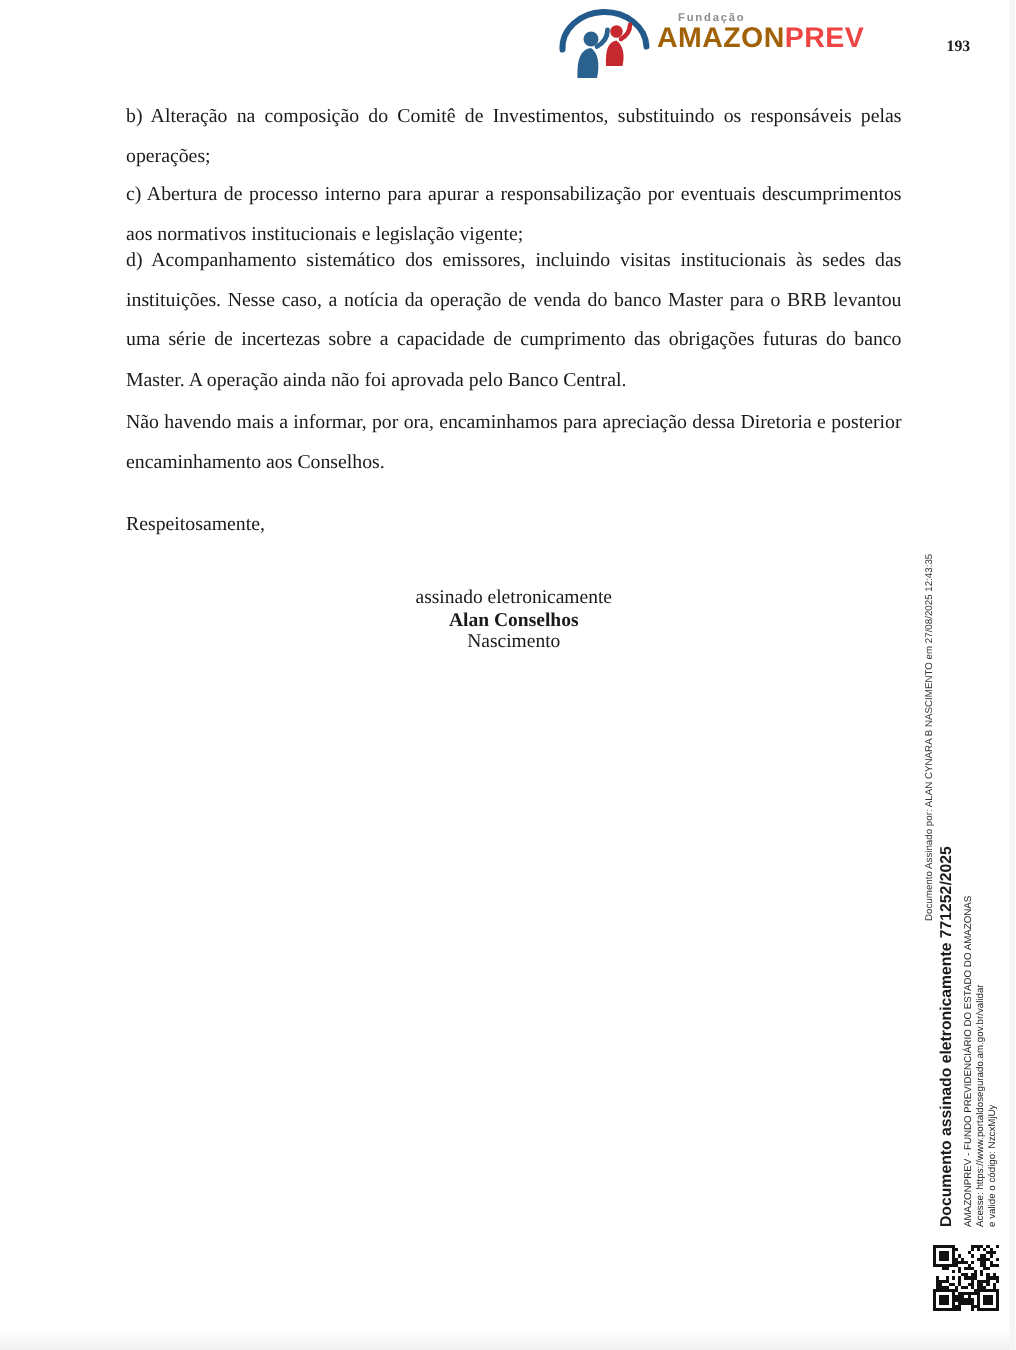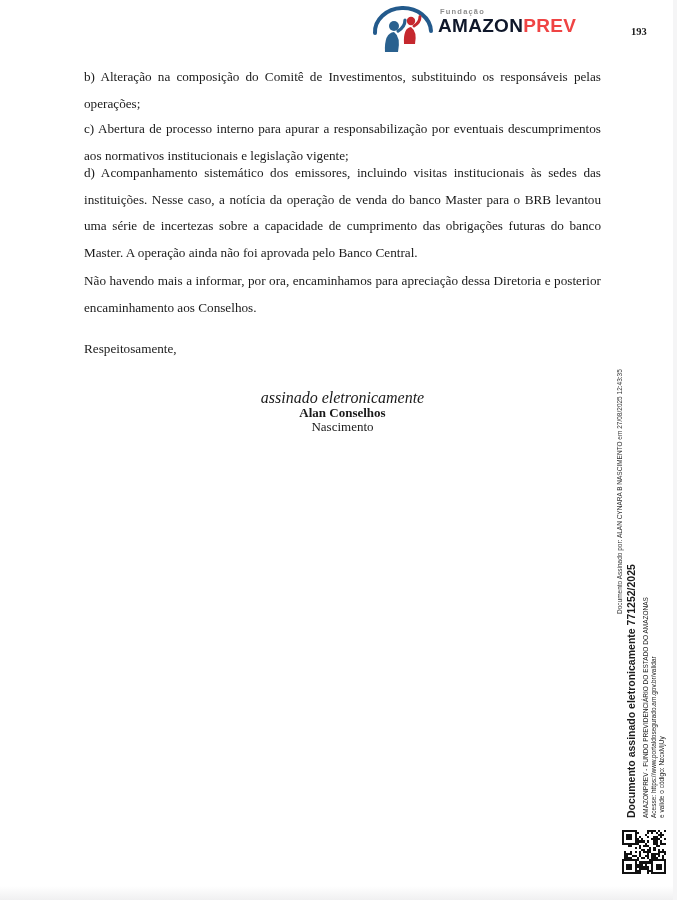--- a/index.html
+++ b/index.html
@@ -8,39 +8,39 @@
     background:#ffffff;
     font-family:"Liberation Serif", serif;
     color:#1a1a1a;
   }
   .page{position:absolute;inset:0;background:#fff;}
 
   
   .logo{position:absolute;left:372px;top:3px;display:flex;align-items:flex-start;}
   .logo-mark{width:62px;height:50px;}
   .logo-text{margin-left:4px;padding-top:4px;font-family:"Liberation Sans",sans-serif;}
-  .logo-tagline{font-size:7.5px;letter-spacing:1.2px;color:#8d8d8d;font-weight:bold;margin-left:2px;}
+  .logo-tagline{font-size:7.5px;letter-spacing:1.2px;color:#8d8d8d;font-weight:bold;margin-left:14px;}
   .logo-brand{font-size:19px;font-weight:800;letter-spacing:.3px;line-height:20px;}
-  .brand-red{color:#0f172a;}
+  .brand-red{color:#a16207;}
   .brand-blue{color:#ef4444;}
 
   .page-number{position:absolute;left:631px;top:26px;font-size:10.5px;font-weight:bold;}
 
   
   .para{
     position:absolute;left:84px;width:517px;margin:0;
     font-size:13.2px;line-height:26.5px;
     text-align:justify;text-align-last:left;
   }
   .salutation{text-align:right;}
   .sig-block{
     position:absolute;left:84px;width:517px;top:391px;
     text-align:center;line-height:14.5px;font-size:13px;
   }
-  .sig-note{font-style:italic;font-size:16px;}
+  .sig-note{font-size:13px;}
   .sig-name{font-weight:bold;}
 
   
   .vstrip{
     position:absolute;left:612px;top:882px;width:552px;height:60px;
     transform:rotate(-90deg);transform-origin:0 0;
     font-family:"Liberation Sans",sans-serif;color:#1c1c1c;
   }
   .vstrip .signed-by{
     position:absolute;left:268px;top:4px;font-size:6.5px;white-space:nowrap;color:#333;

